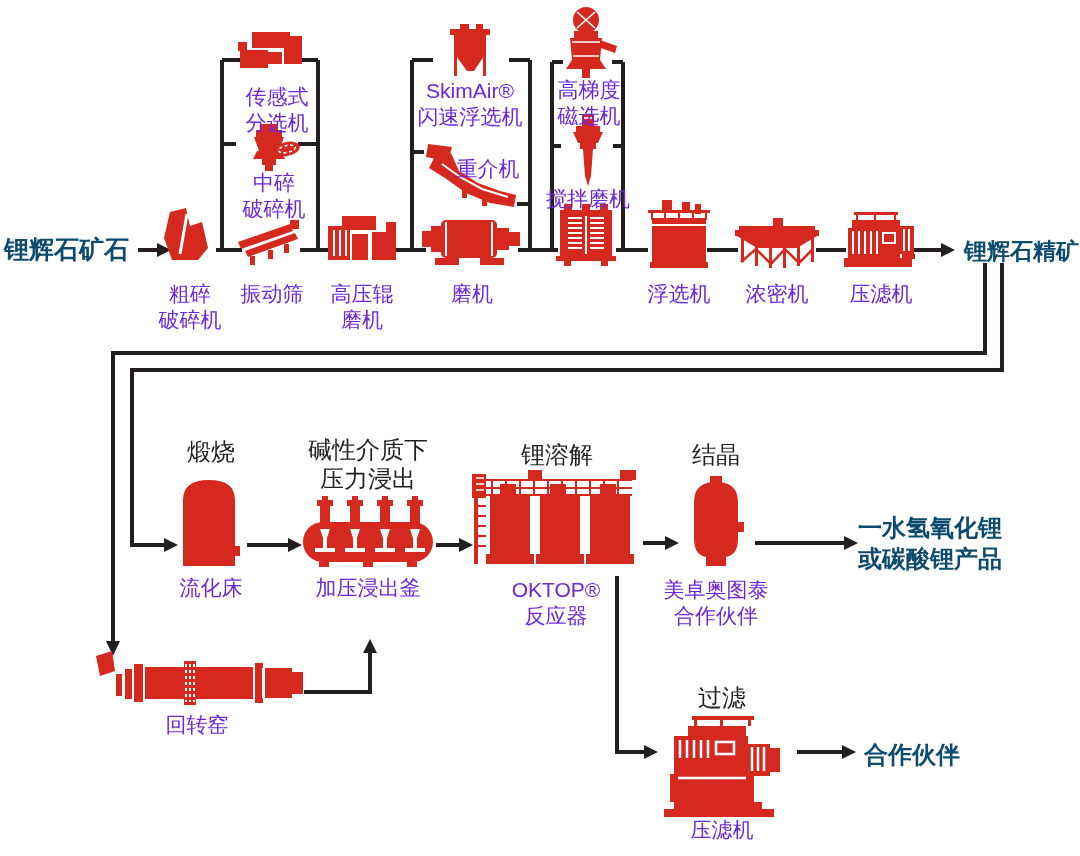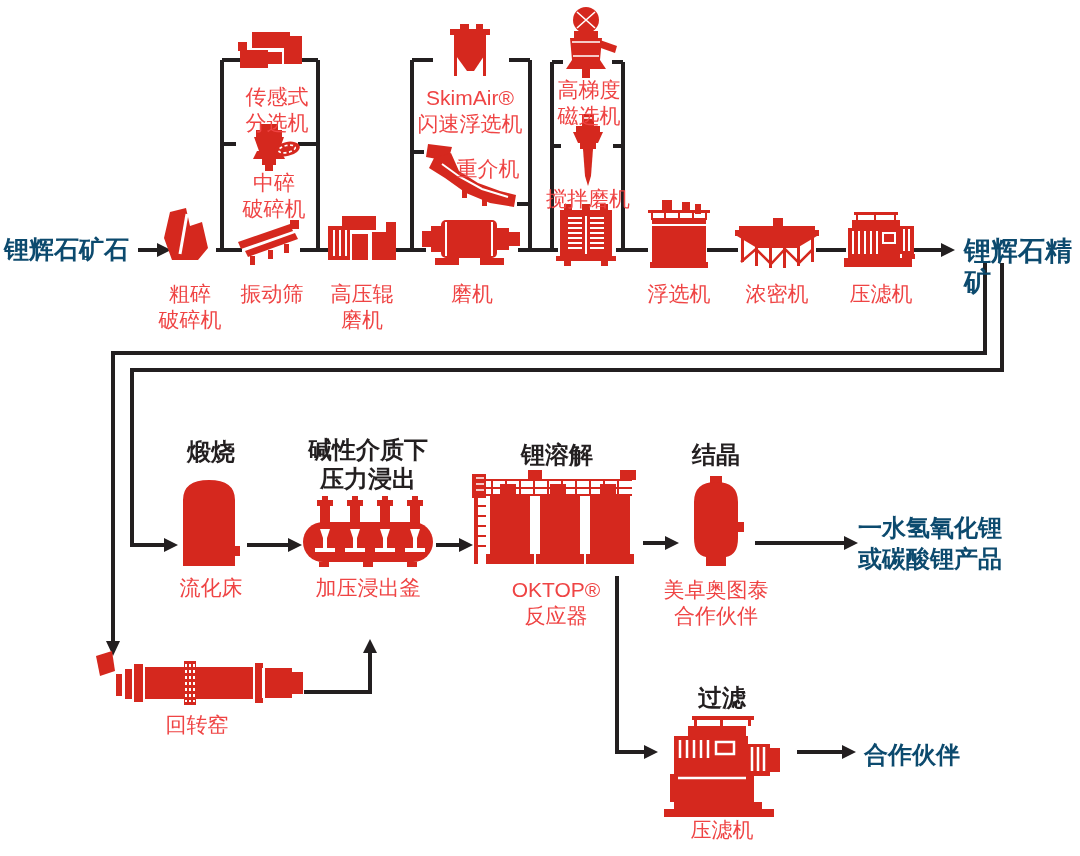--- a/index.html
+++ b/index.html
@@ -3,24 +3,24 @@
 <meta charset="utf-8">
 <style>
   :root { --red:#d5281e; --line:#231f20; --bg:#ffffff; }
   html,body { margin:0; padding:0; background:#fff; }
   #stage {
     position:relative; width:1080px; height:856px; background:var(--bg);
     font-family:"Liberation Sans","DejaVu Sans",sans-serif; color:var(--line);
     overflow:hidden;
   }
   .lbl { position:absolute; white-space:pre-line; text-align:center;
-         font-size:21px; line-height:26px; color:#ef4444; }
+         font-size:21px; line-height:26px; color:#6d28d9; }
   .io  { position:absolute; white-space:pre-line; font-weight:bold;
          font-size:25px; line-height:31px; color:#0c4a6e; text-align:left; }
-  .hdr { position:absolute; white-space:pre-line; font-weight:bold;
+  .hdr { position:absolute; white-space:pre-line; font-weight:normal;
          font-size:24px; line-height:29px; color:#231f20; text-align:center; }
   .icon { position:absolute; color:var(--red); }
   .icon svg { display:block; width:100%; height:100%; }
   #wires { position:absolute; left:0; top:0; color:var(--line); }
 </style>
 </head>
 <body>
 
 <div id="stage">
 
@@ -420,21 +420,21 @@
         <g stroke="#fff" stroke-width="2.5" fill="none">
       <path d="M16,24 V42 M23,24 V42 M30,24 V42 M37,24 V42 M44,24 V42"></path>
       <rect x="52" y="26" width="18" height="12"></rect>
       <path d="M88,31 V55 M94,31 V55 M100,31 V55"></path>
       <path d="M14,62 H82"></path>
         </g>
       </svg>
   </div>
 
   <div class="io" style="left:4px;top:234px">锂辉石矿石</div>
-  <div class="io" style="left:964px;top:236px;font-size:27px">锂辉石精矿</div>
+  <div class="io" style="left:964px;top:236px;font-size:23px">锂辉石精矿</div>
   <div class="io" style="left:858px;top:512px;font-size:24px">一水氢氧化锂
 或碳酸锂产品</div>
   <div class="io" style="left:864px;top:739px;font-size:24px">合作伙伴</div>
 
   <div class="hdr" style="left:121px;top:437px;width:180px">煅烧</div>
   <div class="hdr" style="left:278px;top:435px;width:180px">碱性介质下
 压力浸出</div>
   <div class="hdr" style="left:467px;top:440px;width:180px">锂溶解</div>
   <div class="hdr" style="left:626px;top:440px;width:180px">结晶</div>
   <div class="hdr" style="left:632px;top:683px;width:180px">过滤</div>
@@ -446,21 +446,21 @@
 磨机</div>
   <div class="lbl" style="left:412px;top:281px;width:120px">磨机</div>
   <div class="lbl" style="left:619px;top:281px;width:120px">浮选机</div>
   <div class="lbl" style="left:717px;top:281px;width:120px">浓密机</div>
   <div class="lbl" style="left:821px;top:281px;width:120px">压滤机</div>
 
   <div class="lbl" style="left:207px;top:84px;width:140px">传感式
 分选机</div>
   <div class="lbl" style="left:204px;top:170px;width:140px">中碎
 破碎机</div>
-  <div class="lbl" style="left:400px;top:85px;width:140px">SkimAir®
+  <div class="lbl" style="left:400px;top:78px;width:140px">SkimAir®
 闪速浮选机</div>
   <div class="lbl" style="left:418px;top:156px;width:140px">重介机</div>
   <div class="lbl" style="left:519px;top:77px;width:140px">高梯度
 磁选机</div>
   <div class="lbl" style="left:518px;top:186px;width:140px">搅拌磨机</div>
 
   <div class="lbl" style="left:288px;top:575px;width:160px">加压浸出釜</div>
   <div class="lbl" style="left:131px;top:575px;width:160px">流化床</div>
   <div class="lbl" style="left:636px;top:577px;width:160px">美卓奥图泰
 合作伙伴</div>

